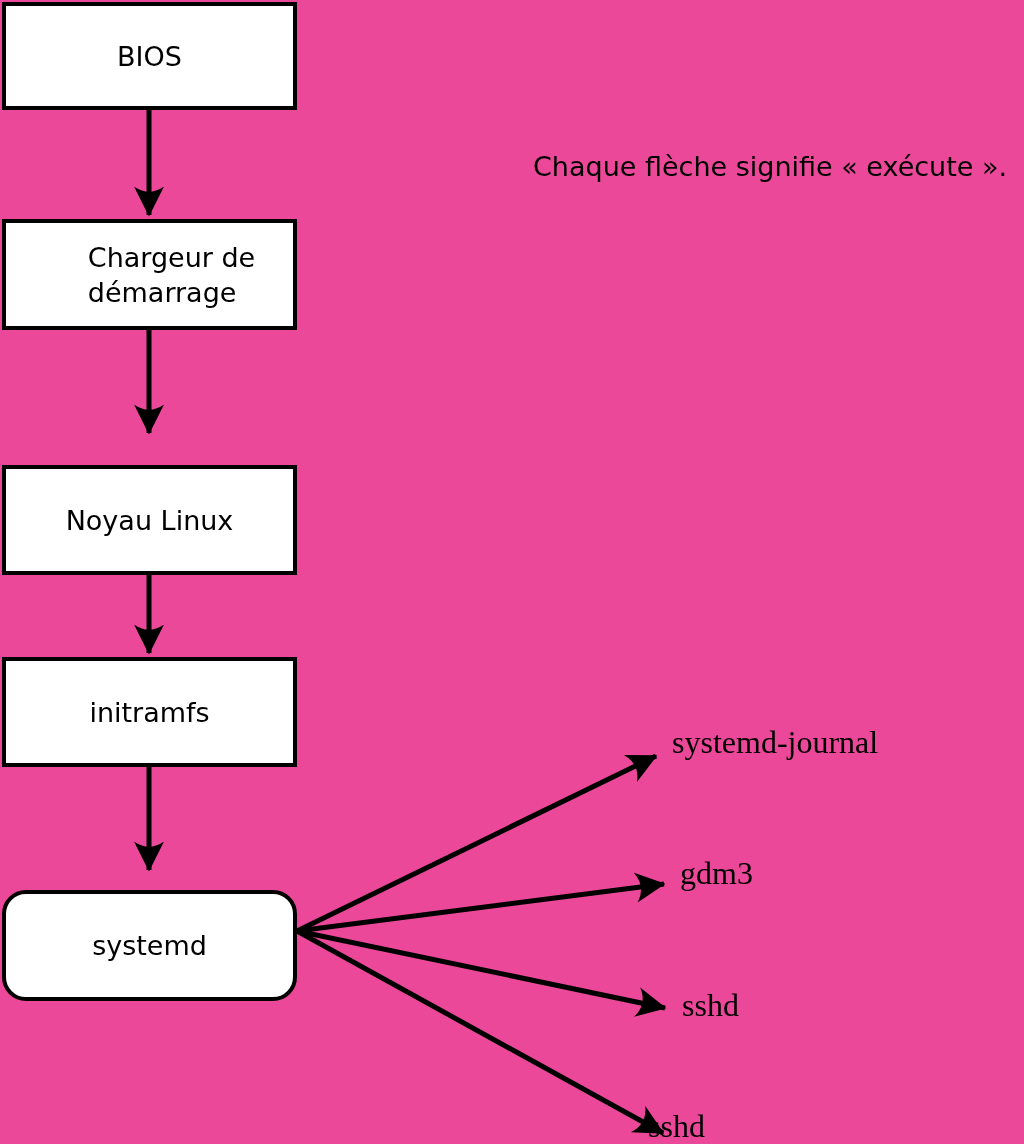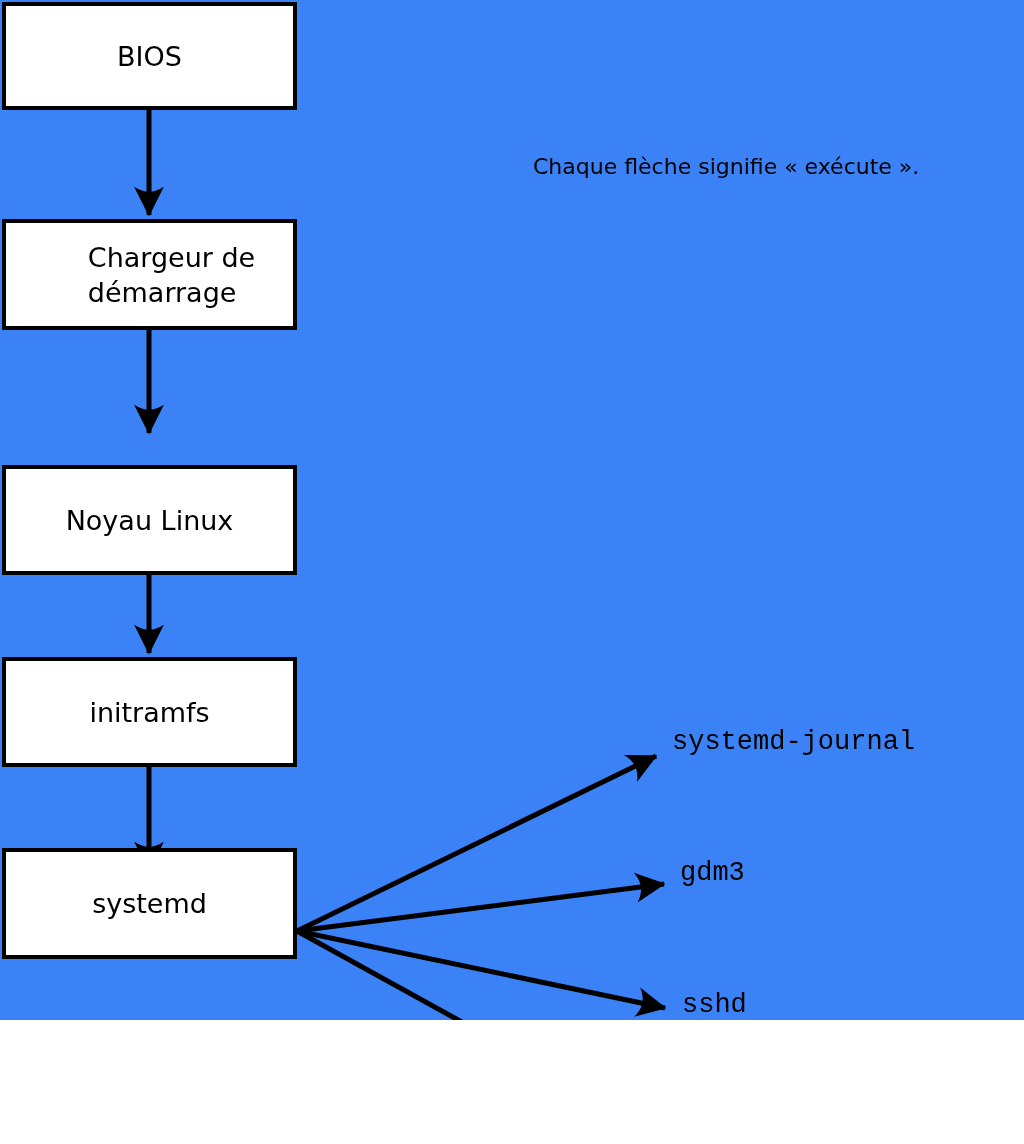--- a/index.html
+++ b/index.html
@@ -3,22 +3,22 @@
 <meta charset="utf-8">
 <style>
   html, body {
     margin: 0;
     padding: 0;
     background: #ffffff;
   }
   .canvas {
     position: relative;
     width: 1024px;
-    height: 1020px;
-    background: #3b82f6;
+    height: 1144px;
+    background: #ec4899;
     overflow: hidden;
     font-family: "DejaVu Sans", sans-serif;
     color: #000000;
   }
   .arrows-layer {
     position: absolute;
     left: 0;
     top: 0;
     width: 1024px;
     height: 1144px;
@@ -41,28 +41,28 @@
   .node-label {
     font-size: 27px;
     line-height: 35px;
     white-space: pre-line;
     text-align: left;
   }
   .annotation {
     position: absolute;
     left: 533px;
     top: 150px;
-    font-size: 22px;
+    font-size: 27px;
     line-height: 33px;
     white-space: nowrap;
   }
   .process-label {
     position: absolute;
-    font-family: Liberation Mono, monospace;
-    font-size: 27px;
+    font-family: Liberation Serif, serif;
+    font-size: 32px;
     line-height: 30px;
     white-space: nowrap;
   }
   .proc-journal { left: 672px; top: 727px; }
   .proc-gdm3   { left: 680px; top: 858px; text-align: center; }
   .proc-getty  { left: 682px; top: 990px; }
   .proc-sshd   { left: 648px; top: 1111px; }
 </style>
 </head>
 <body>
@@ -95,21 +95,21 @@
   </div>
 
   <div class="node-box" style="top: 437px; height: 110px; margin-top: 28px;">
     <span class="node-label">Noyau Linux</span>
   </div>
 
   <div class="node-box" style="top: 657px; height: 110px;">
     <span class="node-label">initramfs</span>
   </div>
 
-  <div class="node-box" style="top: 848px; height: 111px;">
+  <div class="node-box" style="top: 890px; height: 111px; border-radius: 24px;">
     <span class="node-label">systemd</span>
   </div>
 
   <div class="annotation">Chaque flèche signifie « exécute ».</div>
 
   <div class="process-label proc-journal">systemd-journal</div>
 
   <div class="process-label proc-gdm3">gdm3</div>
 
   <div class="process-label proc-getty">sshd</div>

